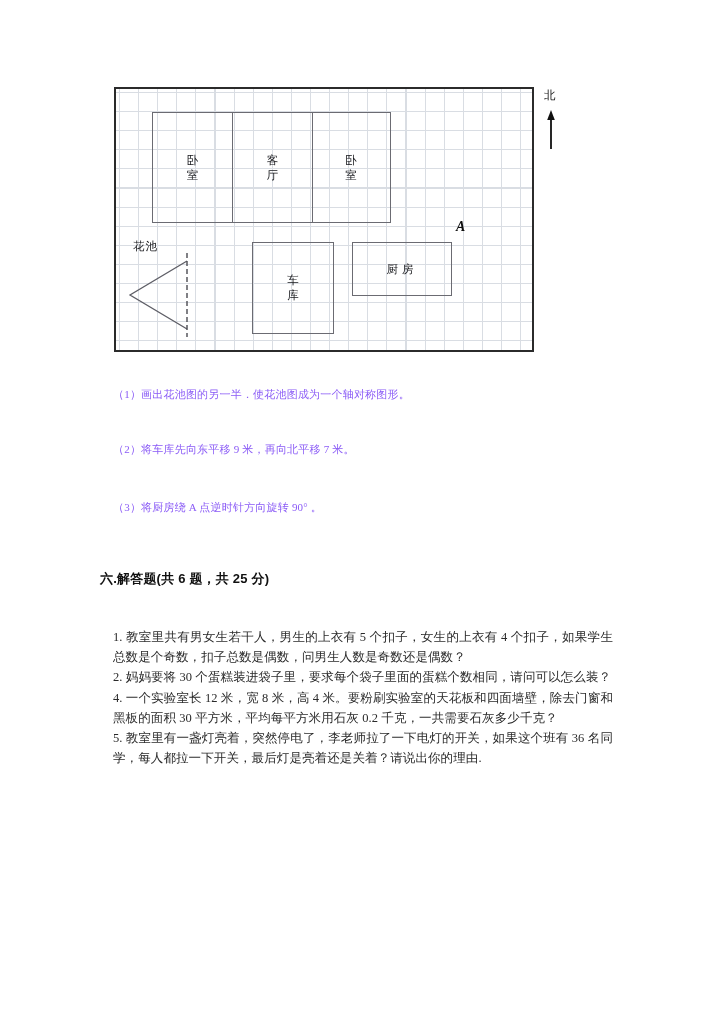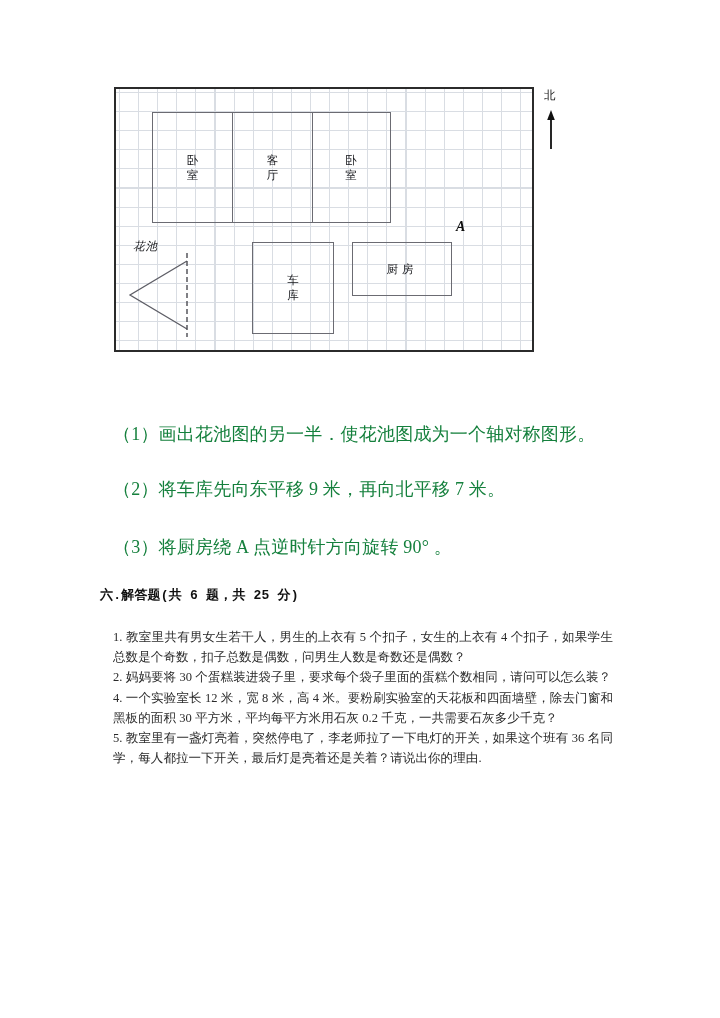--- a/index.html
+++ b/index.html
@@ -110,21 +110,20 @@
   }
   #flowerpond-label {
     position: absolute;
     left: 9px;
     top: 0px;
     font-family: "DejaVu Sans", sans-serif;
     font-size: 11.5px;
     letter-spacing: 1px;
     color: #15161a;
     white-space: nowrap;
-    font-style: italic;
   }
   #point-a-label {
     position: absolute;
     left: 340px;  
     top: 130px;   
     font-family: "Liberation Serif", serif;
     font-style: italic;
     font-weight: bold;
     font-size: 14px;
     color: #101010;
@@ -149,36 +148,35 @@
   #north-arrow-svg {
     position: absolute;
     left: 1px;
     top: 21px;
   }
 
   
   .q-line {
     position: absolute;
     font-family: "Liberation Serif", "DejaVu Serif", serif;
-    font-size: 18px;
+    font-size: 11px;
     line-height: 19px;
-    color: #15803d;
+    color: #8b5cf6;
     letter-spacing: 0.2px;
     white-space: nowrap;
-    margin-top: 40px;
   }
   #sub-q-1 { left: 113px; top: 385px; }
   #sub-q-2 { left: 113px; top: 440px; text-align: center; }
   #sub-q-3 { left: 113px; top: 498px; }
 
   #section-heading {
     position: absolute;
     left: 100px;
-    top: 586px;
-    font-family: Liberation Mono, monospace;
+    top: 570px;
+    font-family: Liberation Sans, sans-serif;
     font-weight: bold;
     font-size: 13px;
     color: #101010;
     letter-spacing: 0.2px;
     white-space: nowrap;
   }
 
   #problem-list {
     position: absolute;
     left: 113px;

